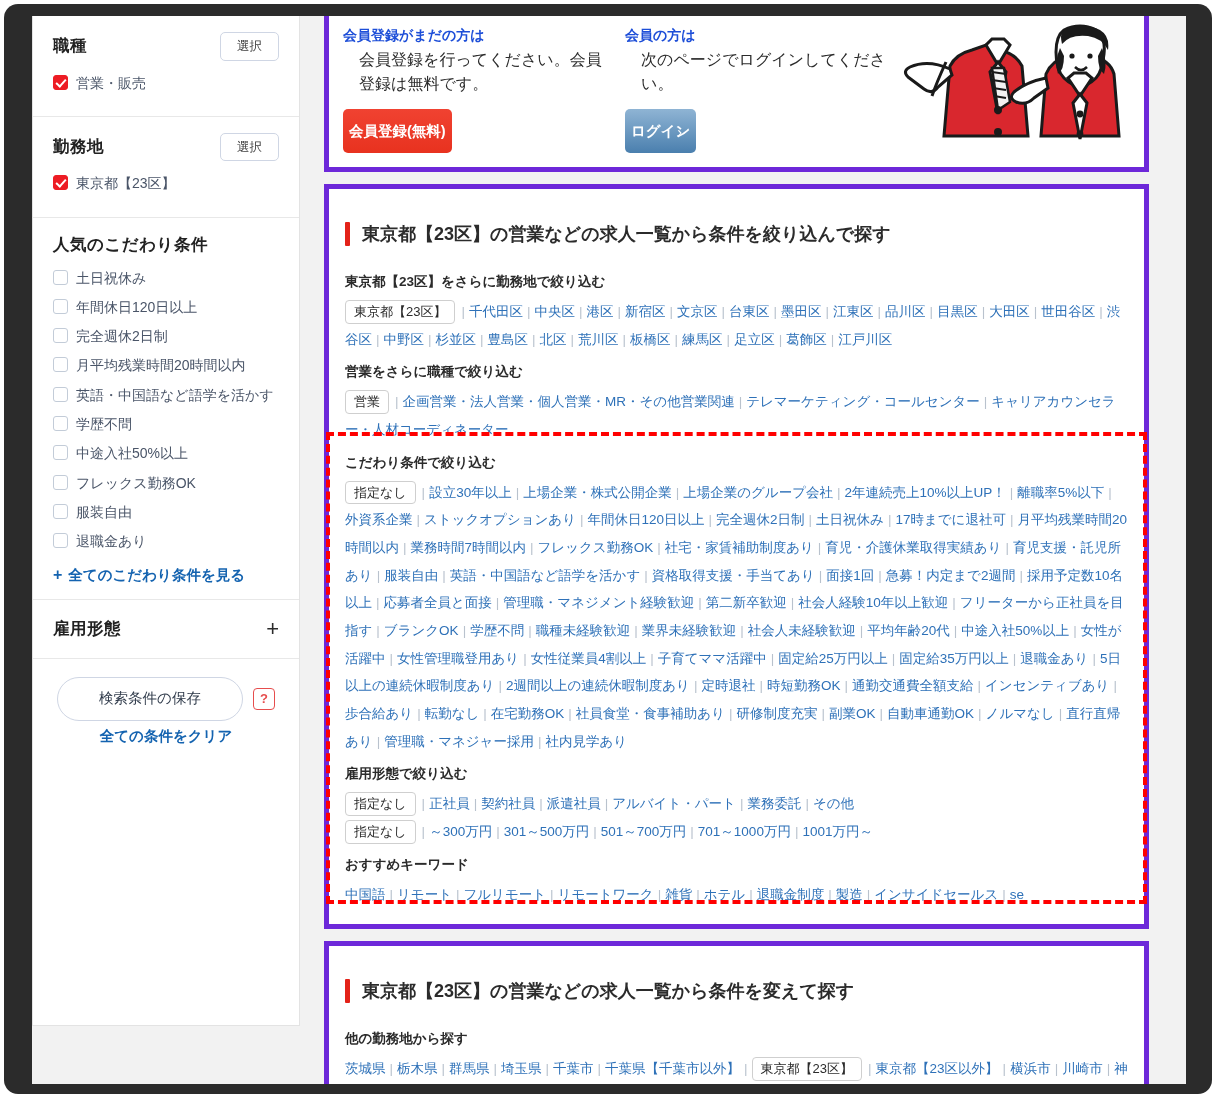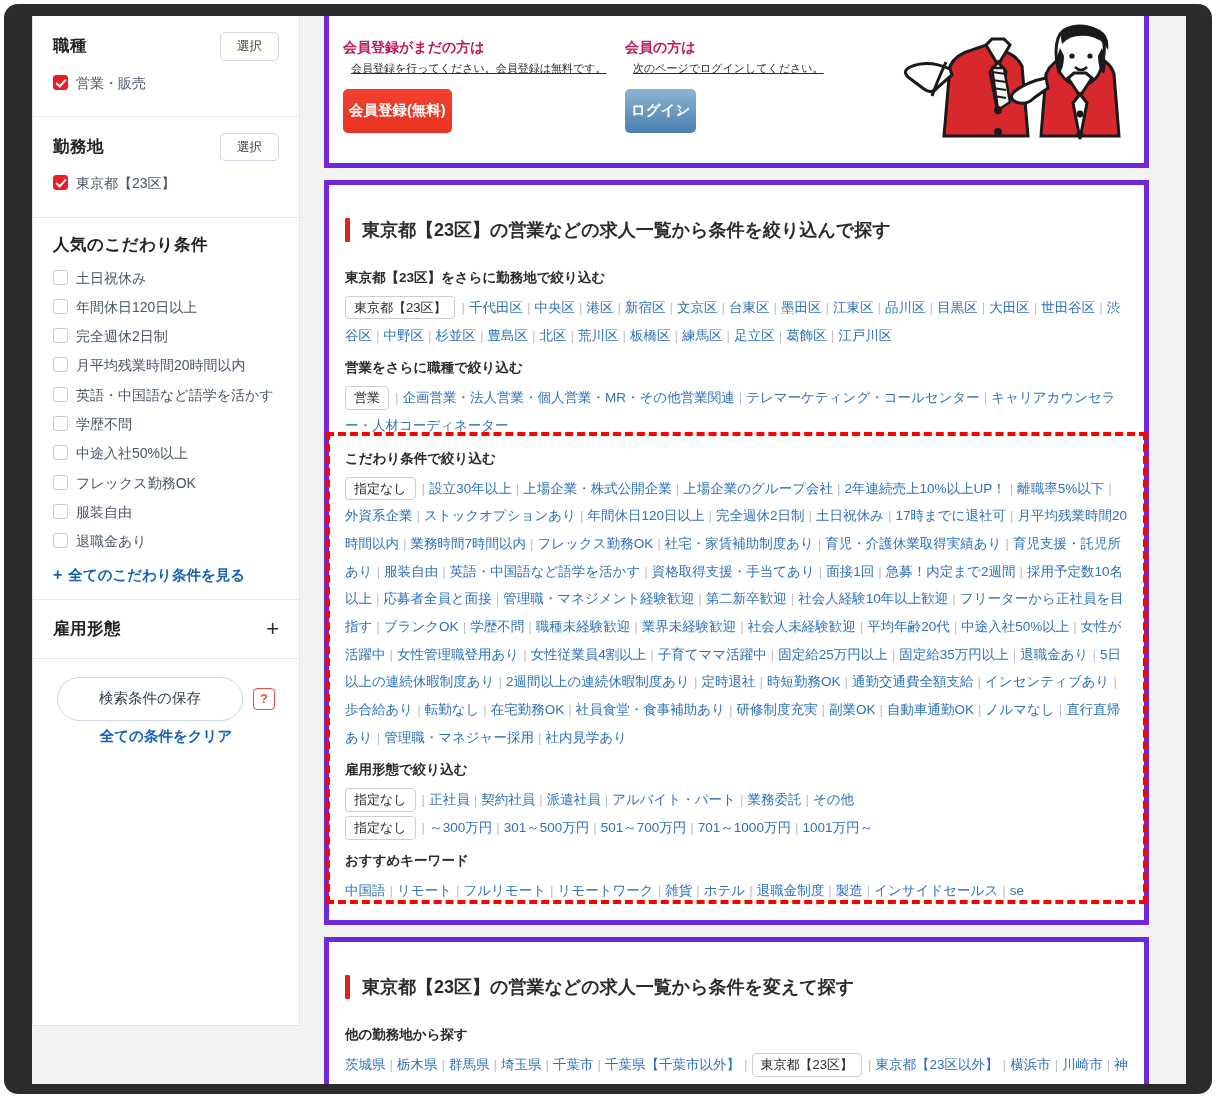--- a/index.html
+++ b/index.html
@@ -194,28 +194,27 @@
   #panel-cta {
     padding: 0 14px 14px 14px;
     display: flex;
     position: relative;
     min-height: 152px;
     border-top: none;
   }
   .cta-col { width: 268px; padding-top: 10px; }
   .cta-col.second { margin-left: 14px; }
   .cta-head {
-    font-size: 14px; font-weight: bold; color: #be185d;
-    margin: 12px 0 2px 0;
+    font-size: 14px; font-weight: bold; color: #1d4ed8;
+    margin: 0 0 2px 0;
     line-height: 1.4;
   }
   .cta-text {
-    font-size: 11px; color: #2b2b2b; line-height: 1.55;
-    margin: 0 0 12px 8px;
-    text-decoration: underline;
+    font-size: 16px; color: #2b2b2b; line-height: 1.55;
+    margin: 0 0 12px 16px;
   }
   .cta-btn {
     height: 44px;
     border-radius: 5px;
     display: flex;
     align-items: center;
     justify-content: center;
     position: relative;
     font-size: 14.5px;
     font-weight: bold;

